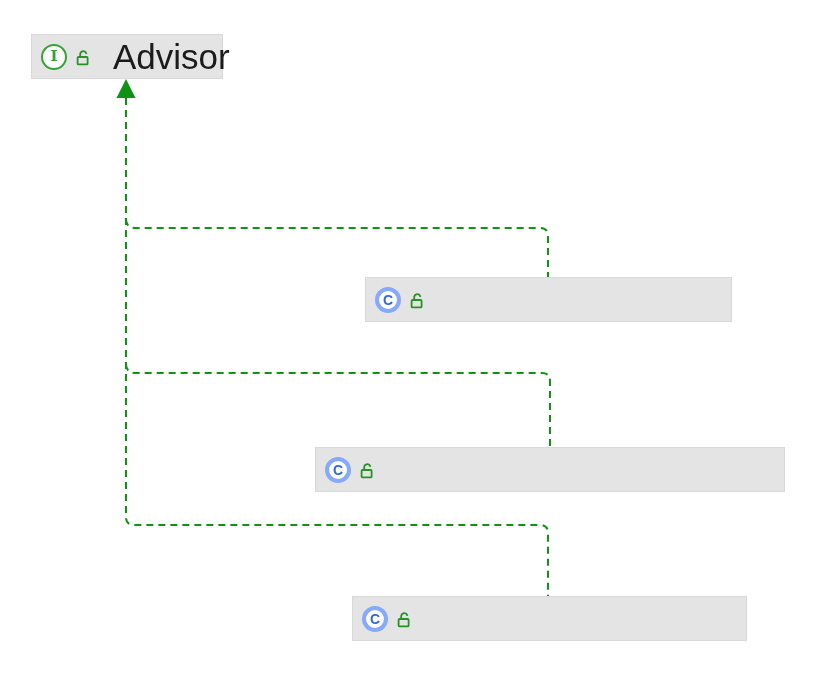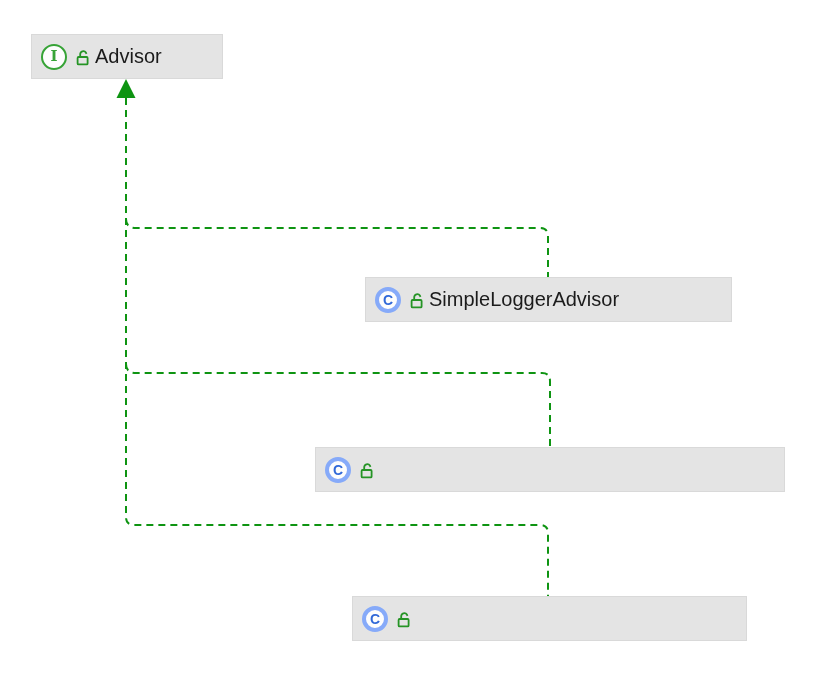--- a/index.html
+++ b/index.html
@@ -72,22 +72,22 @@
     margin-left: 8px;
     flex: 0 0 auto;
     display: block;
   }
   .lock-icon path, .lock-icon rect {
     stroke: var(--lock-green, #259425);
     fill: none;
     stroke-width: 1.8;
   }
   .node-label {
-    margin-left: 4px;
-    font-size: 20px;
+    margin-left: 22px;
+    font-size: 35px;
     color: var(--text, #1B1B1B);
     white-space: nowrap;
   }
 </style>
 </head>
 <body>
 
 <div id="canvas">
 
   <svg id="edge-layer" width="816" height="675" viewBox="0 0 816 675">
@@ -113,21 +113,20 @@
   </div>
 
   <div class="node" style="left:365px; top:277px; width:367px;">
     <span class="kind-icon class">
       <span>C</span>
     </span>
     <svg class="lock-icon" width="16" height="18" viewBox="0 0 16 18">
       <rect x="2.6" y="9" width="10" height="7.4" rx="1"></rect>
       <path d="M5.2 9 L5.2 6.3 A3.1 3.1 0 0 1 10.9 4.6 L11.5 5.8"></path>
     </svg>
-    <span class="node-label">SimpleLoggerAdvisor</span>
   </div>
 
   <div class="node" style="left:315px; top:447px; width:470px;">
     <span class="kind-icon class">
       <span>C</span>
     </span>
     <svg class="lock-icon" width="16" height="18" viewBox="0 0 16 18">
       <rect x="2.6" y="9" width="10" height="7.4" rx="1"></rect>
       <path d="M5.2 9 L5.2 6.3 A3.1 3.1 0 0 1 10.9 4.6 L11.5 5.8"></path>
     </svg>

